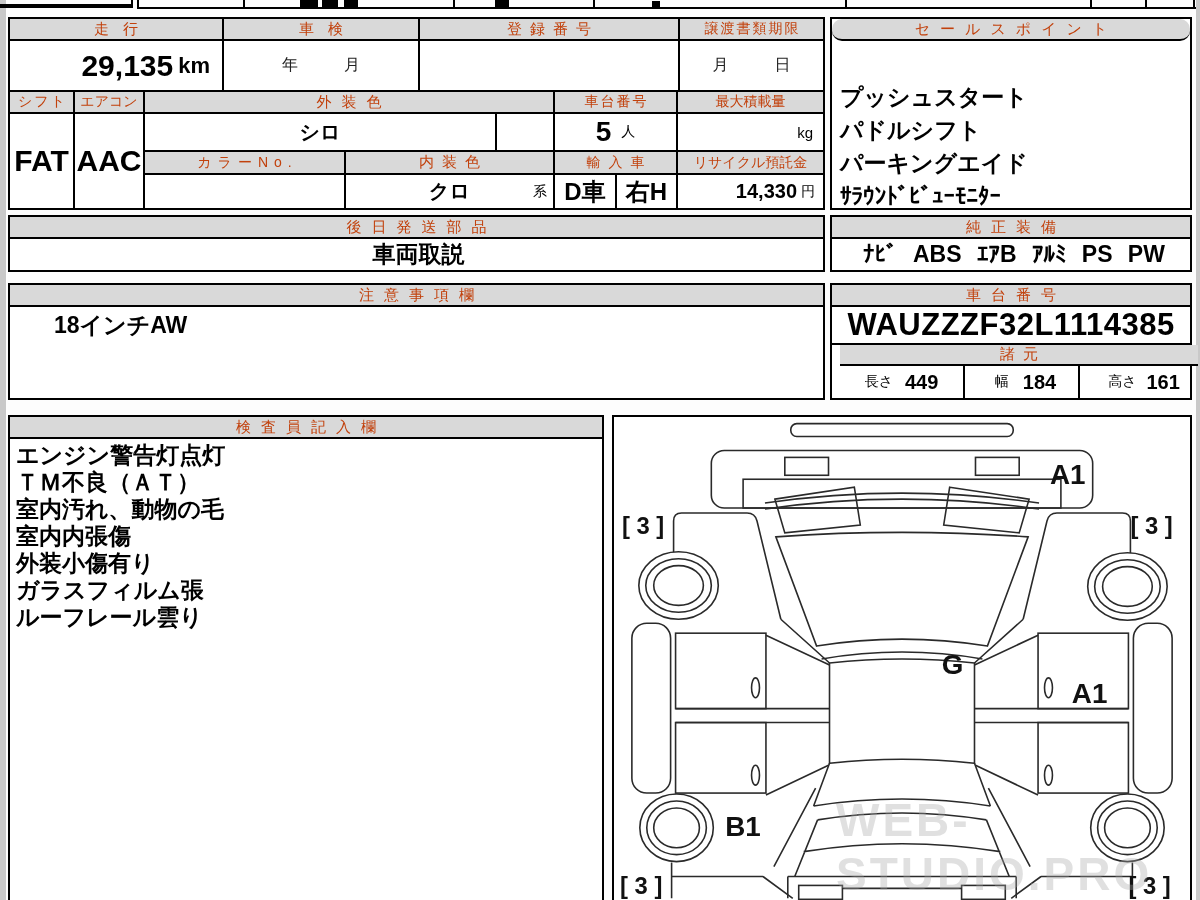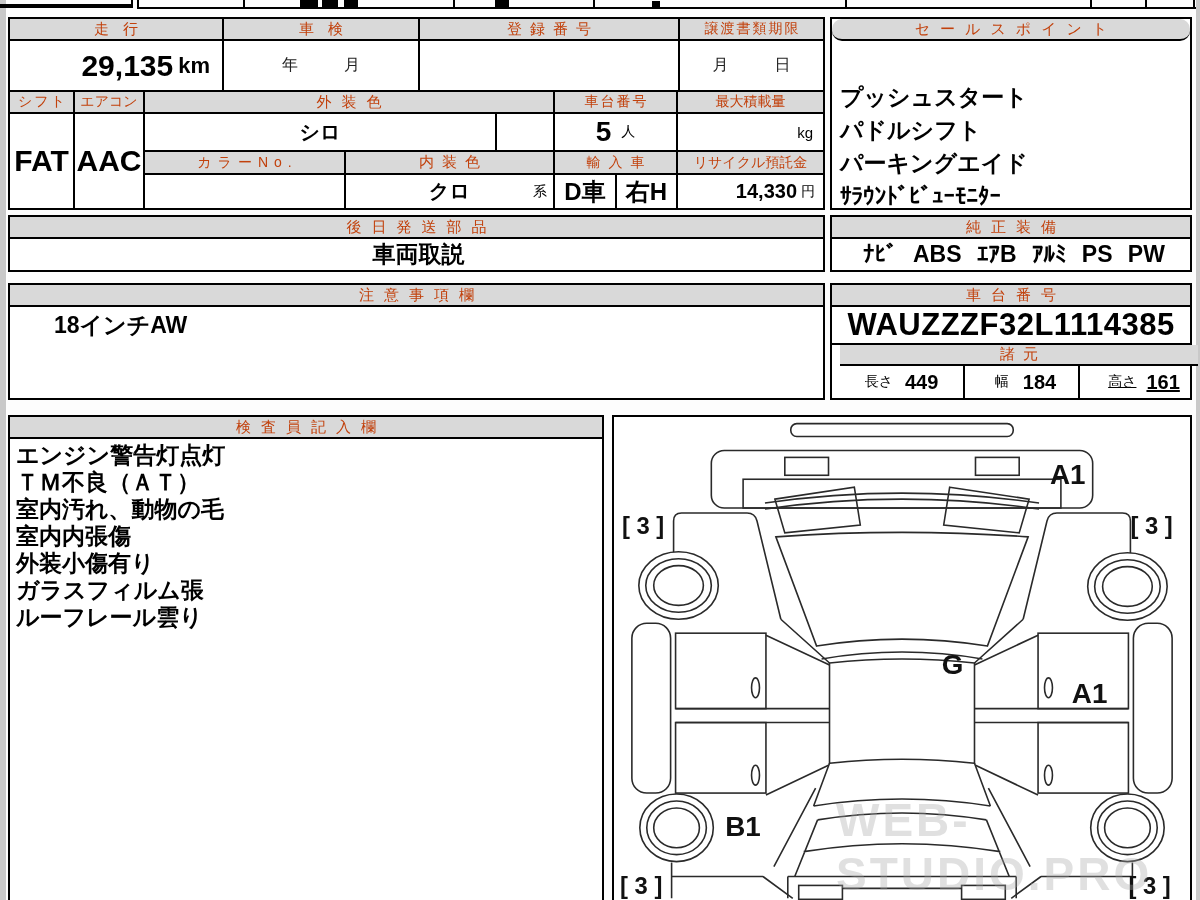--- a/index.html
+++ b/index.html
@@ -205,21 +205,21 @@
         <span>諸元</span>
       </div>
     <div class="cell val br" style="left:0;top:81px;width:133px;height:32px;padding-left:8px;gap:12px;">
       <span class="unit">長さ</span>
         <span class="big26">449</span>
     </div>
     <div class="cell val br" style="left:133px;top:81px;width:115px;height:32px;padding-left:8px;gap:14px;">
       <span class="unit">幅</span>
         <span class="big26">184</span>
     </div>
-    <div class="cell val" style="left:248px;top:81px;width:110px;height:32px;padding-left:18px;gap:10px;text-decoration:underline;">
+    <div class="cell val" style="left:248px;top:81px;width:110px;height:32px;padding-left:18px;gap:10px;">
       <span class="unit">高さ</span>
         <span class="big26">161</span>
     </div>
   </div>
 
   <div class="box" style="left:8px;top:415px;width:596px;height:487px;">
     <div class="cell hdr ls10 bb" style="left:0;top:0;width:592px;height:22px;">
         <span>検査員記入欄</span>
       </div>
     <div class="cell notepad" style="left:0;top:22px;width:592px;height:461px;">

